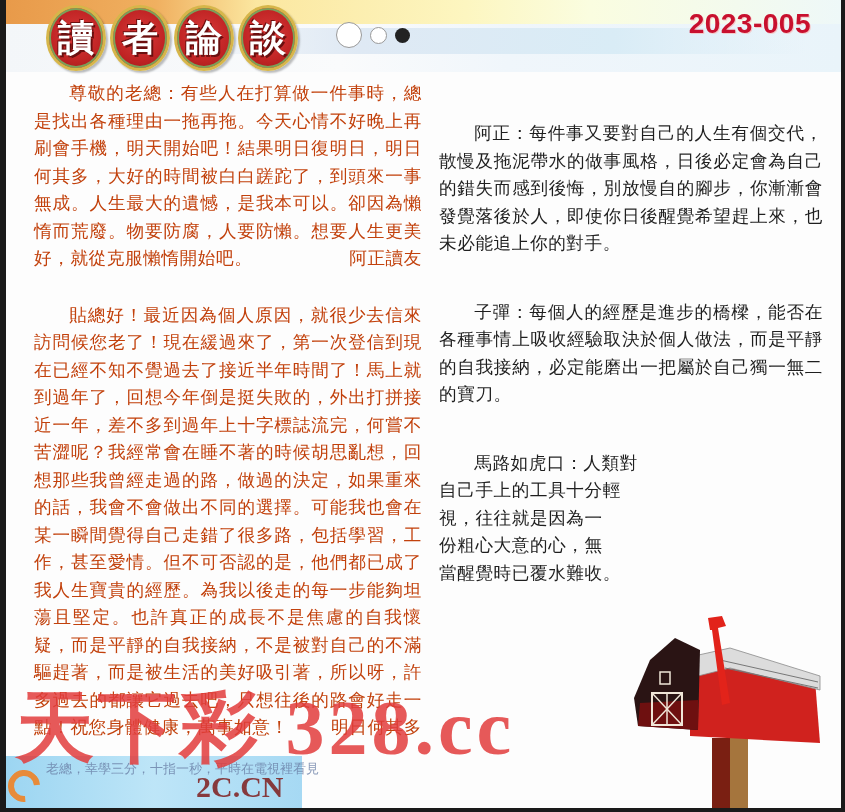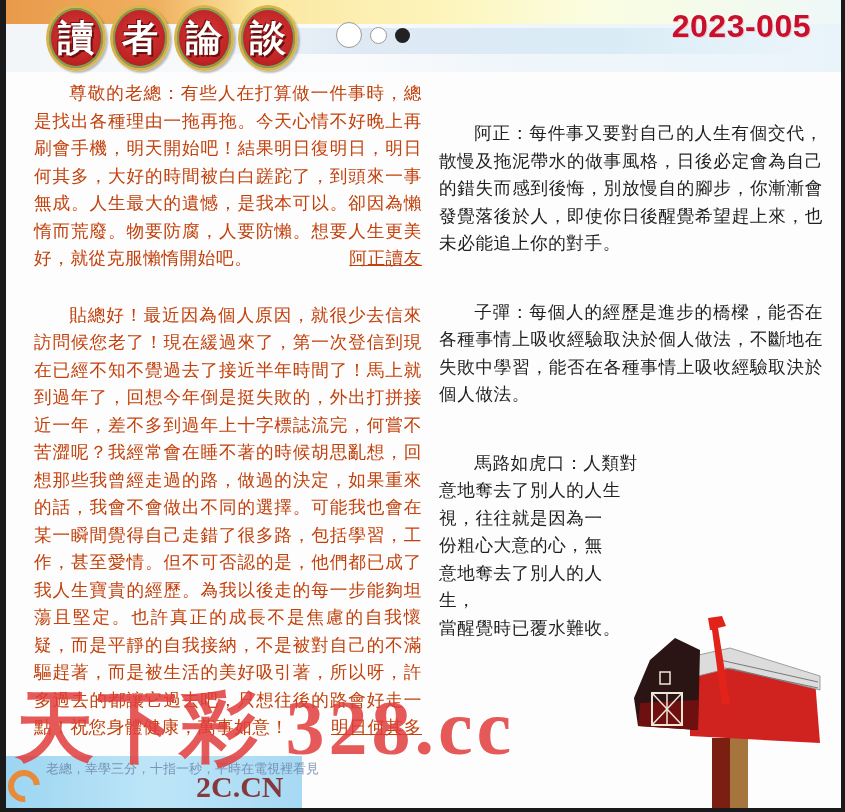--- a/index.html
+++ b/index.html
@@ -32,31 +32,31 @@
     color:#fff; font-size:36px; font-weight:bold;
     text-shadow: 2px 2px 0 #6b0f0f, -1px -1px 0 #6b0f0f;
   }
   .dots { position:absolute; left:330px; top:22px; display:flex; align-items:center; gap:8px; }
   .dot-lg { width:26px; height:26px; border-radius:50%; background:#fff; border:1.5px solid #999; }
   .dot-md { width:17px; height:17px; border-radius:50%; background:#fff; border:1.5px solid #999; }
   .dot-fill { width:15px; height:15px; border-radius:50%; background:#222; }
   .issue {
     position:absolute; right:30px; top:8px;
     font-family:"Liberation Sans", sans-serif; font-weight:bold;
-    font-size:32px; color:#c8102e; letter-spacing:0.5px;
+    font-size:28px; color:#c8102e; letter-spacing:0.5px;
     text-shadow: 1px 1px 0 #f4c9c9;
   }
   
   .col { position:absolute; font-size:17.6px; line-height:27.5px; letter-spacing:0.6px; }
   .col-left { left:28px; top:80px; width:388px; }
   .col-right { left:433px; top:80px; width:384px; }
   .red { color:#c2410c; }
   .black { color:#1f1f1f; }
   .para { text-align:justify; text-indent:2em; }
-  .para .sig { float:right; text-indent:0;text-decoration:underline; }
+  .para .sig { float:right; text-indent:0; }
   .gap-lg { height:29px; }
   .gap-md { height:28px; }
   .narrow { width:200px; }
   
   .mailbox { position:absolute; left:624px; top:608px; width:200px; height:200px; }
   
   .wm-blue {
     position:absolute; left:0; top:756px; width:296px; height:52px;
     background: linear-gradient(90deg, #8fd0f0 0%, #b5e2f7 50%, #9ad4f2 100%);
     opacity:0.88;
@@ -105,28 +105,27 @@
       <span>貼總好！最近因為個人原因，就很少去信來訪問候您老了！現在緩過來了，第一次登信到現在已經不知不覺過去了接近半年時間了！馬上就到過年了，回想今年倒是挺失敗的，外出打拼接近一年，差不多到過年上十字標誌流完，何嘗不苦澀呢？我經常會在睡不著的時候胡思亂想，回想那些我曾經走過的路，做過的決定，如果重來的話，我會不會做出不同的選擇。可能我也會在某一瞬間覺得自己走錯了很多路，包括學習，工作，甚至愛情。但不可否認的是，他們都已成了我人生寶貴的經歷。為我以後走的每一步能夠坦蕩且堅定。也許真正的成長不是焦慮的自我懷疑，而是平靜的自我接納，不是被對自己的不滿驅趕著，而是被生活的美好吸引著，所以呀，許多過去的都讓它過去吧，只想往後的路會好走一點！祝您身體健康，萬事如意！</span>
       <span class="sig">明日何其多</span>
     </div>
     <div class="gap-md"></div>
   </div>
 
   <div class="col col-right">
     <div style="height:40px"></div>
     <div class="para black">阿正：每件事又要對自己的人生有個交代，散慢及拖泥帶水的做事風格，日後必定會為自己的錯失而感到後悔，別放慢自的腳步，你漸漸會發覺落後於人，即使你日後醒覺希望趕上來，也未必能追上你的對手。</div>
     <div style="height:41px"></div>
-    <div class="para black">子彈：每個人的經歷是進步的橋樑，能否在各種事情上吸收經驗取決於個人做法，不斷地在失敗中學習，能否在各種事情上吸收經驗取決於個人做法。</div>
+    <div class="para black">子彈：每個人的經歷是進步的橋樑，能否在各種事情上吸收經驗取決於個人做法，而是平靜的自我接納，必定能磨出一把屬於自己獨一無二的寶刀。</div>
     <div style="height:41px"></div>
     <div class="black narrow">
       <div style="text-indent:2em">馬路如虎口：人類對</div>
-      <div>意地奪去了別人的人生</div>
+      <div>自己手上的工具十分輕</div>
       <div>視，往往就是因為一</div>
       <div>份粗心大意的心，無</div>
-      <div>意地奪去了別人的人生，</div>
       <div>當醒覺時已覆水難收。</div>
     </div>
   </div>
 
   <svg class="mailbox" viewBox="0 0 200 200">
     <rect x="82" y="130" width="36" height="70" fill="#7a1f12"></rect>
     <rect x="100" y="130" width="18" height="70" fill="#b89a50" opacity="0.7"></rect>
     <polygon points="60,55 185,72 190,135 60,128" fill="#d0221e"></polygon>
     <polygon points="60,55 90,50 190,72 185,72" fill="#e8e8e8"></polygon>
     <polygon points="55,50 100,40 190,68 190,82 100,60 60,70" fill="#dcdcdc" stroke="#8a8a8a" stroke-width="0.8"></polygon>

